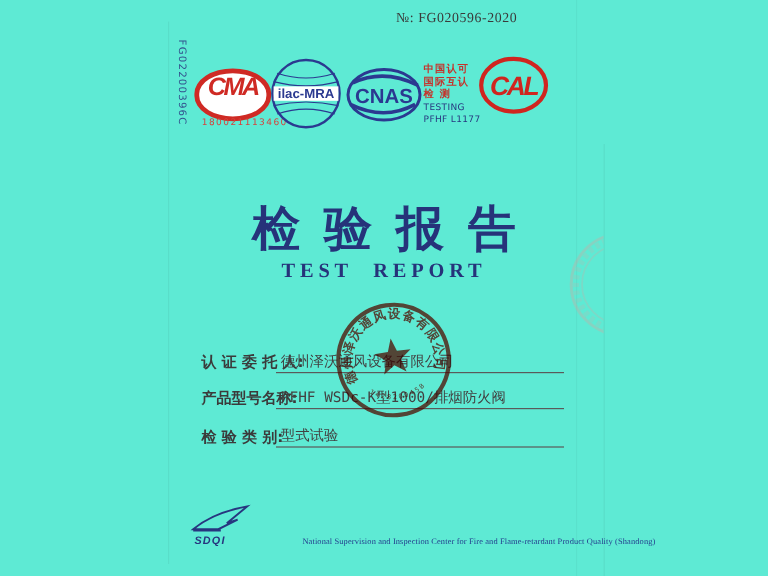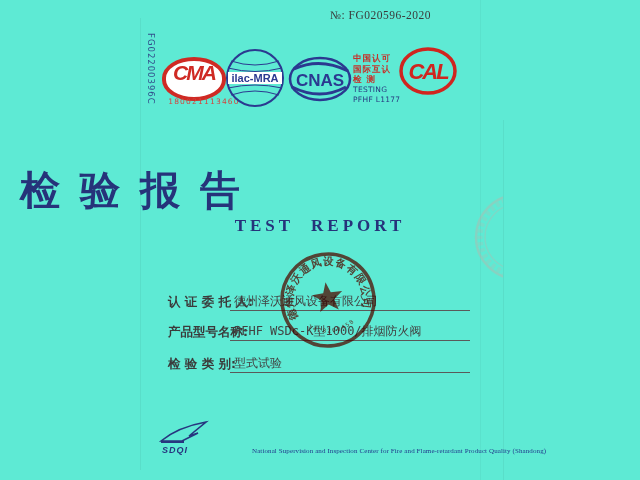--- a/index.html
+++ b/index.html
@@ -27,21 +27,21 @@
   .ilac{position:absolute;left:224px;top:47px;}
   .cnas{position:absolute;left:288px;top:55px;}
   .cnas-text{position:absolute;left:353px;top:53px;line-height:10.5px;}
   .cnas-text .zh{font-size:8.5px;color:#c5322b;font-weight:700;letter-spacing:1px;}
   .cnas-text .en{font-size:7.5px;color:#27367f;letter-spacing:.3px;}
   .cal{position:absolute;left:398px;top:46px;}
   .cal-caption{position:absolute;left:388px;top:99px;width:86px;text-align:center;
                font-size:7.5px;color:#d4433d;}
 
   
-  .title-zh{position:absolute;left:0;width:640px;top:163px;
+  .title-zh{position:absolute;left:0;width:640px;top:163px;text-align:center;
             font-size:40px;font-weight:700;color:#26337a;letter-spacing:20px;text-indent:20px;}
   .title-en{position:absolute;left:0;width:640px;top:216px;text-align:center;
             font-family:"Liberation Serif",serif;font-size:17px;font-weight:700;color:#26337a;
             letter-spacing:4px;word-spacing:9px;}
 
   
   .field{position:absolute;left:168px;height:20px;}
   .field .lbl{position:absolute;left:0;top:2px;font-size:12.5px;font-weight:600;color:#3b3b3b;
               white-space:nowrap;}
   .field .line{position:absolute;left:62px;top:0;width:240px;height:18px;

